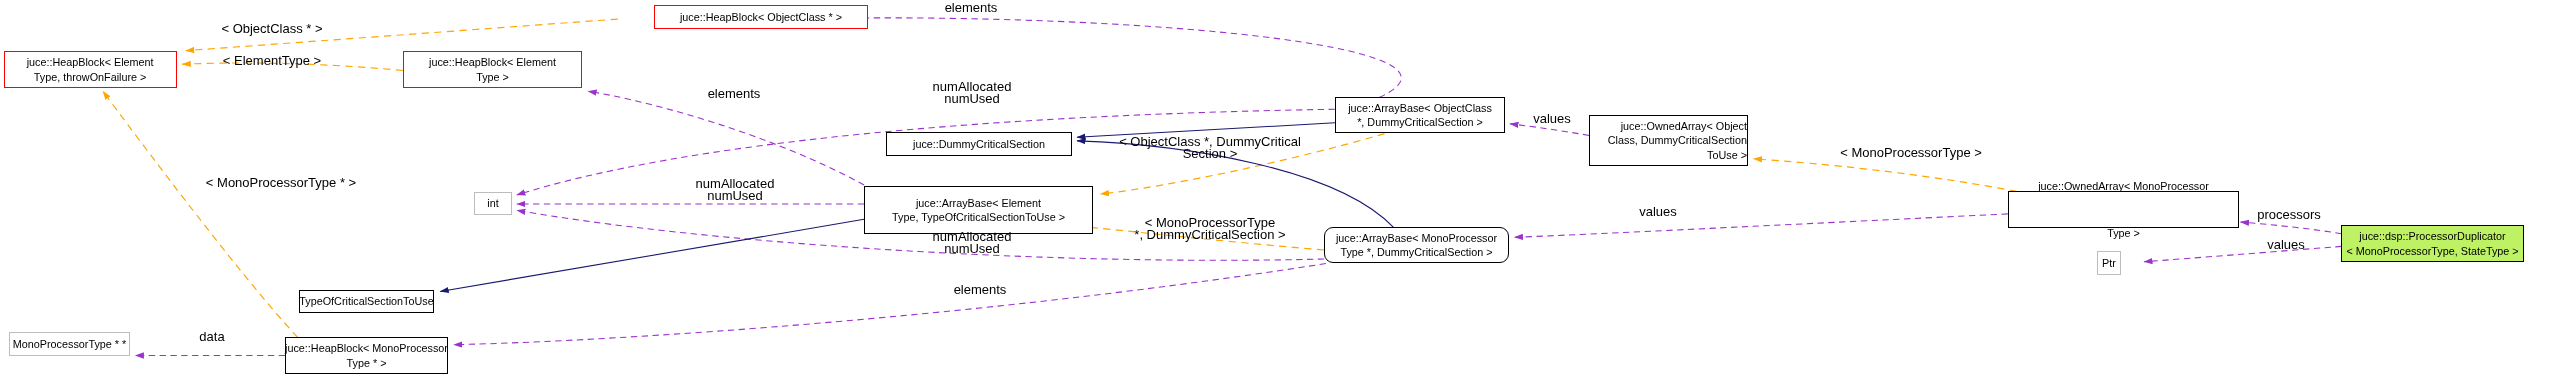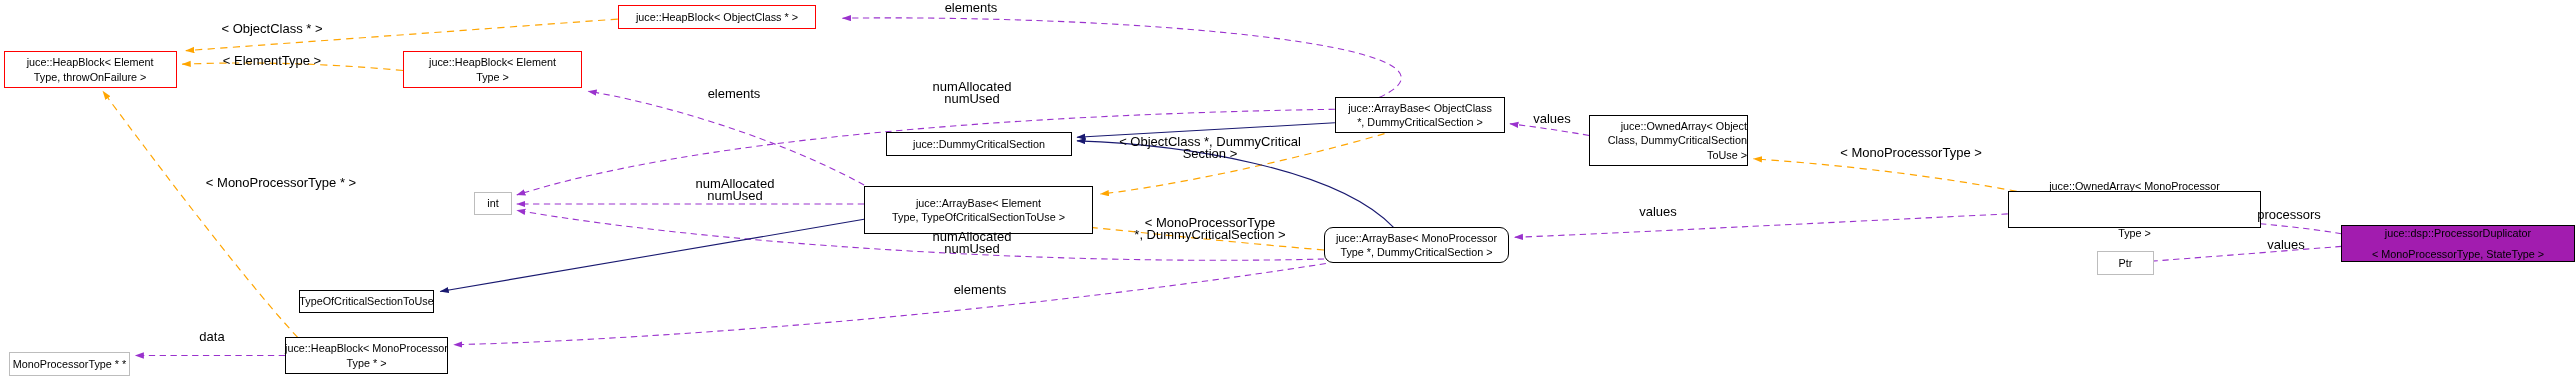--- a/index.html
+++ b/index.html
@@ -76,21 +76,21 @@
   </svg>
   <div id="node-layer">
       <div class="node red" style="left: 3.6px; top: 51px; width: 173px; height: 37px;">
         <span>juce::HeapBlock&lt; Element</span>
         <span>Type, throwOnFailure &gt;</span>
       </div>
       <div class="node red" style="left: 403px; top: 51px; width: 179px; height: 37px;">
         <span>juce::HeapBlock&lt; Element</span>
         <span>Type &gt;</span>
       </div>
-      <div class="node red" style="left: 618px; top: 5.4px; width: 198px; height: 23.5px;">
+      <div class="node red" style="left: 654px; top: 5.4px; width: 214px; height: 23.5px;">
         <span>juce::HeapBlock&lt; ObjectClass * &gt;</span>
       </div>
       <div class="node " style="left: 886px; top: 132px; width: 186px; height: 23.5px; text-align: center;">
         <span>juce::DummyCriticalSection</span>
       </div>
       <div class="node " style="left: 1335px; top: 97px; width: 170px; height: 36px;">
         <span>juce::ArrayBase&lt; ObjectClass</span>
         <span>*, DummyCriticalSection &gt;</span>
       </div>
       <div class="node " style="left: 1589px; top: 115px; width: 159px; height: 51px; align-items: flex-end;">
@@ -102,39 +102,39 @@
         <span>int</span>
       </div>
       <div class="node " style="left: 864px; top: 186px; width: 229px; height: 48px;">
         <span>juce::ArrayBase&lt; Element</span>
         <span>Type, TypeOfCriticalSectionToUse &gt;</span>
       </div>
       <div class="node " style="left: 1324px; top: 227px; width: 185px; height: 36px; border-radius: 9px;">
         <span>juce::ArrayBase&lt; MonoProcessor</span>
         <span>Type *, DummyCriticalSection &gt;</span>
       </div>
-      <div class="node " style="left: 2008px; top: 191px; width: 253px; height: 37px; gap: 32px;">
+      <div class="node " style="left: 2008px; top: 191px; width: 231px; height: 37px; gap: 32px;">
         <span>juce::OwnedArray&lt; MonoProcessor</span>
         <span>Type &gt;</span>
       </div>
-      <div class="node " style="left: 2341px; top: 225px; width: 234px; height: 37px; background: #a21caf; justify-content: space-between;">
+      <div class="node " style="left: 2341px; top: 225px; width: 183px; height: 37px; background: #bef264;">
         <span>juce::dsp::ProcessorDuplicator</span>
         <span>&lt; MonoProcessorType, StateType &gt;</span>
       </div>
-      <div class="node gray" style="left: 2097px; top: 251px; width: 57px; height: 23.5px;">
+      <div class="node gray" style="left: 2097px; top: 251px; width: 24px; height: 23.5px;">
         <span>Ptr</span>
       </div>
       <div class="node " style="left: 299px; top: 290px; width: 135px; height: 22.5px;">
         <span>TypeOfCriticalSectionToUse</span>
       </div>
       <div class="node " style="left: 285px; top: 337px; width: 163px; height: 37px;">
         <span>juce::HeapBlock&lt; MonoProcessor</span>
         <span>Type * &gt;</span>
       </div>
-      <div class="node gray" style="left: 9px; top: 352px; width: 121px; height: 23.5px;">
+      <div class="node gray" style="left: 9px; top: 332px; width: 121px; height: 23.5px;">
         <span>MonoProcessorType * *</span>
       </div>
     </div>
   <div id="label-layer">
       <div class="edge-label" style="left: 272px; top: 22.5px;">
         <div>&lt; ObjectClass * &gt;</div>
       </div>
       <div class="edge-label" style="left: 272px; top: 55px;">
         <div>&lt; ElementType &gt;</div>
       </div>

